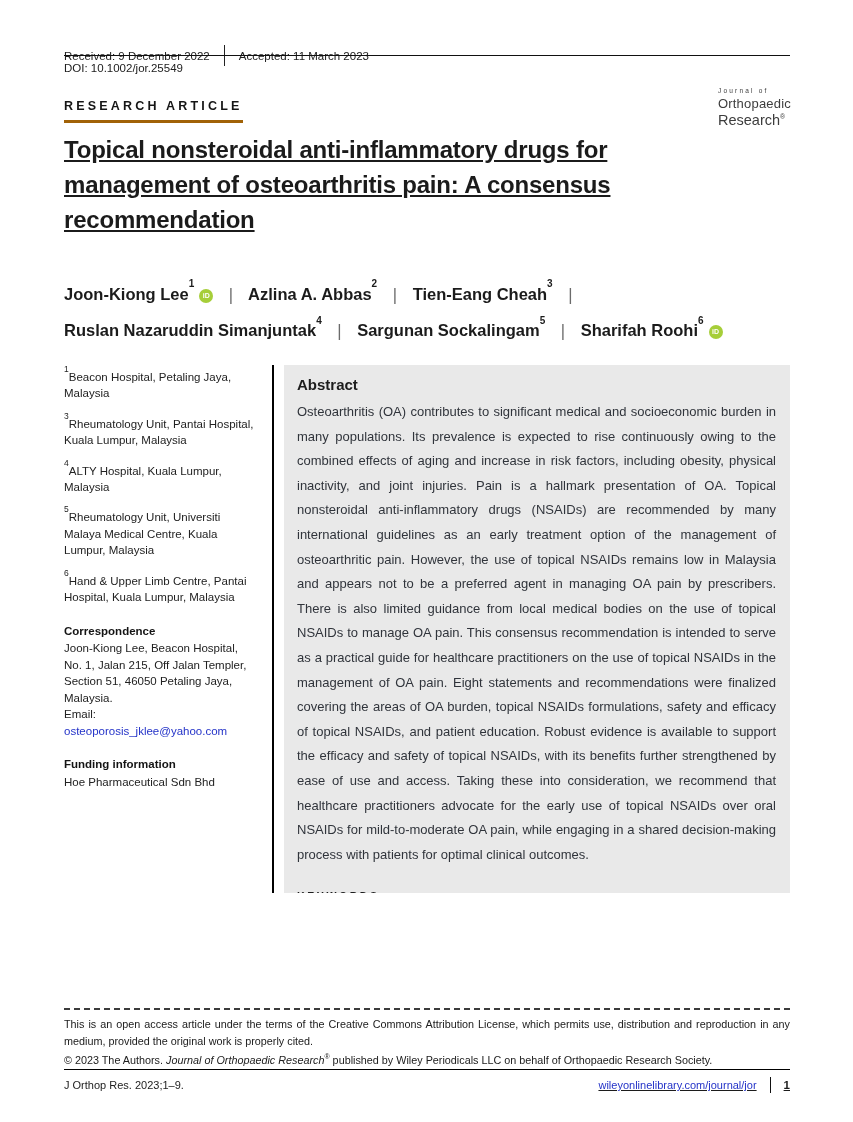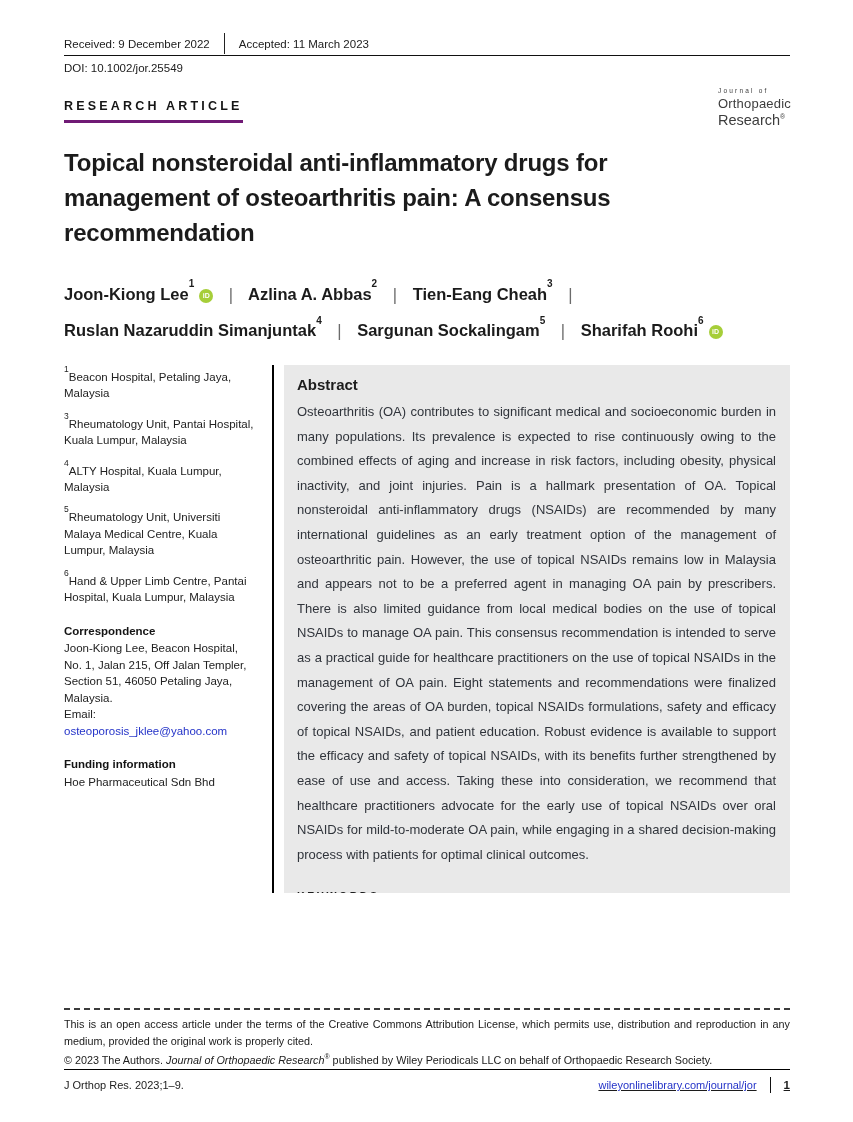--- a/index.html
+++ b/index.html
@@ -1,36 +1,36 @@
 <!DOCTYPE html>
 <html><head>
 <meta charset="utf-8">
 <style>
   * { margin:0; padding:0; box-sizing:border-box; }
   html,body { background:#fff; }
   body { font-family:"Liberation Sans", sans-serif; color:#1c1c1c; }
   .page { position:relative; width:853px; height:1122px; background:#fff; overflow:hidden; }
 
   
-  .meta-row { position:absolute; left:64px; top:33px; width:726px; display:flex; align-items:center; font-size:11.5px; color:#202020; }
+  .meta-row { position:absolute; left:64px; top:45px; width:726px; display:flex; align-items:center; font-size:11.5px; color:#202020; }
   .meta-divider { width:1px; height:21px; background:#222; margin:0 14px; }
   .meta-line { position:absolute; left:64px; top:55px; width:726px; border-top:1.6px solid #111; }
   .doi { position:absolute; left:64px; top:62px; font-size:11.5px; color:#202020; }
 
   
   .article-type { position:absolute; left:64px; top:96px; }
-  .article-type span { display:inline-block; font-size:12.5px; font-weight:bold; letter-spacing:3.2px; padding-bottom:7px; border-bottom:3px solid #701a75; color:#151515; }
+  .article-type span { display:inline-block; font-size:12.5px; font-weight:bold; letter-spacing:3.2px; padding-bottom:7px; border-bottom:3px solid #a16207; color:#151515; }
   .logo { position:absolute; top:84px; right:62px; color:#3d3d3d; text-align:left; line-height:13px; }
   .logo .l1 { font-size:6.5px; letter-spacing:2.2px; display:block; }
   .logo .l2 { font-size:13px; display:block; letter-spacing:0.2px; }
   .logo .l3 { font-size:14.5px; display:block; }
   .logo sup { font-size:7px; }
 
   
-  .title { position:absolute; left:64px; top:145px; width:640px; font-size:24px; font-weight:bold; line-height:35px; color:#1b1b1b; letter-spacing:-0.2px; }
+  .title { position:absolute; left:64px; top:132px; width:640px; font-size:24px; font-weight:bold; line-height:35px; color:#1b1b1b; letter-spacing:-0.2px;text-decoration:underline; }
   .authors { position:absolute; left:64px; top:278px; width:700px; font-size:16.5px; font-weight:bold; color:#1b1b1b; }
   .authors .line { margin-bottom:9px; line-height:24px; }
   .authors sup { font-size:10px; position:relative; top:-6px; font-weight:bold; }
   .author-sep { display:inline-block; color:#6b6b6b; font-weight:400; margin:0 11px; transform:scaleY(1.1); }
   .orcid { display:inline-block; width:14px; height:14px; border-radius:50%; background:#A6CE39; color:#fff; font-size:7px; font-weight:bold; text-align:center; line-height:14px; margin-left:5px; position:relative; top:-2px; }
 
   
   .columns { position:absolute; left:64px; top:365px; width:726px; height:528px; display:flex; }
   .left-col { width:208px; padding-right:18px; font-size:11.5px; line-height:16.5px; color:#222; }
   .left-col p { margin-bottom:10px; }

